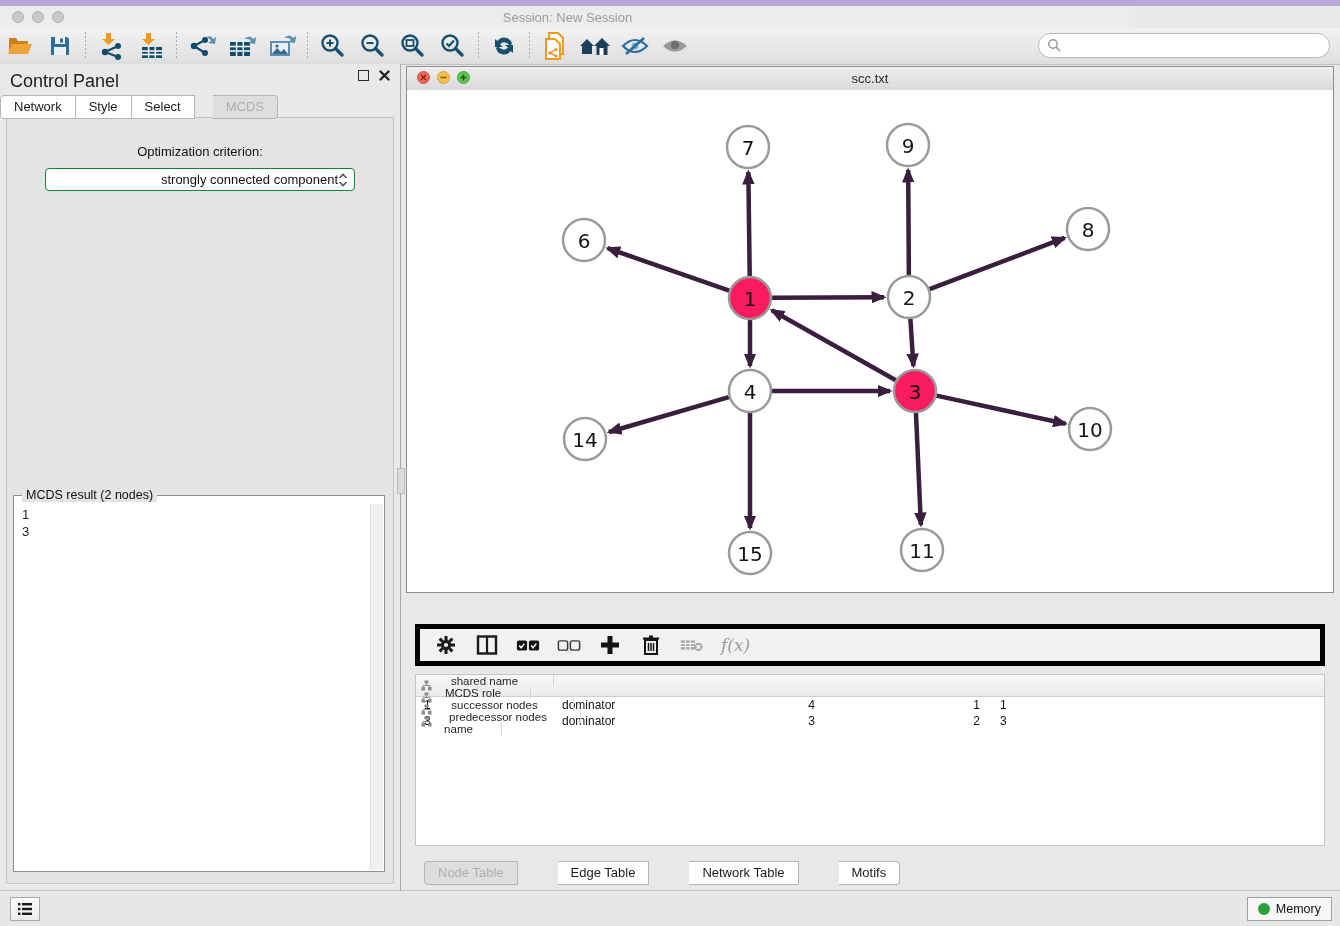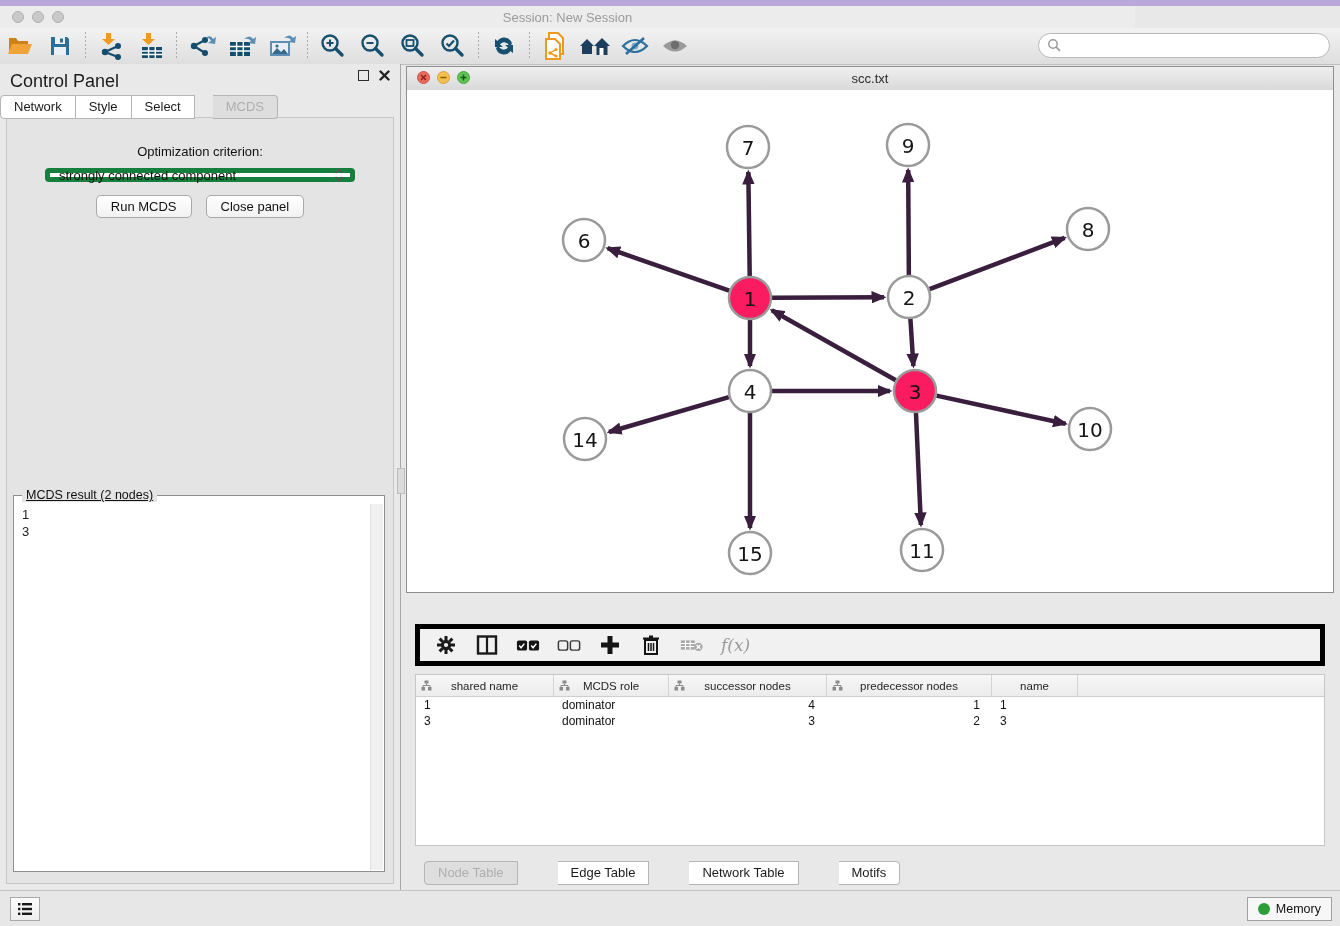--- a/index.html
+++ b/index.html
@@ -24,43 +24,43 @@
   .panel-title{position:absolute;left:10px;top:7px;font-size:18px;color:#1c1c1c;}
   .panel-btns{position:absolute;right:10px;top:6px;display:flex;gap:10px;align-items:center;}
   .float-box{width:9px;height:9px;border:1.6px solid #2a2a2a;display:inline-block;}
   .tabs-row{position:absolute;left:0;right:0;top:31px;display:flex;justify-content:flex-start;z-index:3;}
   .tab{font-size:13px;padding:3px 13px 4px;background:#fff;border:1px solid #b5b5b5;border-left-width:0;color:#1b1b1b;}
   .tab:first-child{border-left-width:1px;border-radius:4px 0 0 4px;}
   .tab:last-child{border-radius:0 4px 4px 0;}
   .tab.disabled{background:#dedede;color:#aeaeae;margin-left:18px;}
   .cp-box{position:absolute;left:6px;right:6px;top:53px;bottom:6px;background:#e4e4e4;border:1px solid #c6c6c6;}
   .opt-label{margin-top:26px;text-align:center;font-size:13px;color:#111;}
-  .dropdown{margin:9px auto 0;width:310px;height:14px;background:#fff;border:5px solid #15803d;border-radius:4px;display:flex;align-items:center;padding:0 6px 0 9px;box-sizing:border-box;}
+  .dropdown{margin:9px auto 0;width:310px;height:23px;background:#fff;border:1px solid #15803d;border-radius:4px;display:flex;align-items:center;padding:0 6px 0 9px;box-sizing:border-box;text-align:right;}
   .dropdown span{flex:1;font-size:13px;color:#111;}
   .btn-row{margin-top:13px;display:flex;justify-content:center;gap:14px;}
   .push-btn{font-size:13px;color:#111;background:linear-gradient(#ffffff,#f2f2f2);border:1px solid #a9a9a9;border-radius:5px;padding:3px 14px;}
   .result-fieldset{position:absolute;left:6px;top:377px;width:372px;height:377px;border:1px solid #8f8f8f;background:#fff;box-sizing:border-box;}
-  .result-legend{position:absolute;left:8px;top:-8px;background:#e4e4e4;padding:0 4px;font-size:12.5px;color:#111;text-decoration:underline;}
+  .result-legend{position:absolute;left:8px;top:-8px;background:#e4e4e4;padding:0 4px;font-size:12.5px;color:#111;}
   .result-body{position:absolute;left:1px;right:13px;top:8px;bottom:1px;background:#fff;font-size:13px;line-height:17px;padding:2px 7px;}
   .result-scroll{position:absolute;right:1px;top:8px;bottom:1px;width:12px;background:#f0f0f0;border-left:1px solid #e0e0e0;}
   
   .network-window{position:absolute;left:406px;top:66px;width:928px;height:527px;border:1px solid #8e8e8e;background:#fff;box-sizing:border-box;}
   .nw-titlebar{position:relative;height:23px;background:linear-gradient(#efefef,#d9d9d9);border-bottom:1px solid #b0b0b0;}
   .nw-title{position:absolute;left:0;right:0;top:4px;text-align:center;font-size:13px;color:#2b2b2b;}
   .light{position:absolute;top:4px;width:13px;height:13px;border-radius:50%;box-sizing:border-box;display:flex;align-items:center;justify-content:center;}
   .graph-area{position:absolute;left:0;top:23px;width:926px;height:502px;background:#fff;}
   .grip-v{position:absolute;left:397px;top:404px;width:8px;height:26px;background:#dcdcdc;border:1px solid #bdbdbd;box-sizing:border-box;}
   .grip-h{position:absolute;left:859px;top:520px;width:11px;height:8px;background:#dcdcdc;border:1px solid #bdbdbd;box-sizing:border-box;}
   
   .table-panel{position:absolute;left:406px;top:594px;width:928px;height:296px;background:#e8e8e8;}
   .tp-toolbar{position:absolute;left:9px;top:30px;width:910px;height:42px;background:#f1f1f1;border:5px solid #000000;box-sizing:border-box;display:flex;align-items:center;padding-left:14px;gap:17px;}
   .tp-icon{width:24px;height:24px;display:flex;align-items:center;justify-content:center;}
   .fx-label{font-family:"DejaVu Serif",serif;font-style:italic;font-size:17px;color:#9a9a9a;}
   .tp-table{position:absolute;left:9px;top:80px;width:910px;height:172px;background:#fff;border:1px solid #c6c6c6;box-sizing:border-box;}
-  .tp-head{display:flex;height:21px;background:linear-gradient(#f7f7f7,#ececec);border-bottom:1px solid #cfcfcf;}
+  .tp-head{display:flex;height:21px;background:linear-gradient(#f7f7f7,#ececec);border-bottom:1px solid #cfcfcf;flex-direction:column;}
   .th{position:relative;display:flex;align-items:center;justify-content:center;font-size:11.5px;color:#1f1f1f;border-right:1px solid #d4d4d4;box-sizing:border-box;}
   .th .tree{position:absolute;left:5px;top:5px;}
   .tp-row{display:flex;height:16px;font-size:12px;color:#111;}
   .td{box-sizing:border-box;padding:1px 8px 0;}
   .td.r{text-align:right;padding-right:12px;}
   .tp-tabs{position:absolute;left:0;right:0;top:267px;display:flex;justify-content:flex-start;gap:40px;}
   
   .statusbar{position:absolute;left:0;top:890px;width:1340px;height:36px;background:#e7e7e7;border-top:1px solid #c3c3c3;box-sizing:border-box;}
   .status-left-btn{position:absolute;left:10px;top:6px;width:30px;height:24px;background:linear-gradient(#fcfcfc,#ededed);border:1px solid #a9a9a9;box-sizing:border-box;display:flex;align-items:center;justify-content:center;}
   .memory-btn{position:absolute;right:8px;top:6px;height:24px;background:#f7f7f7;border:1px solid #a0a0a0;box-sizing:border-box;display:flex;align-items:center;gap:6px;padding:0 10px;font-size:12.5px;color:#111;}
@@ -233,24 +233,20 @@
     <div class="tab disabled">MCDS</div>
   </div>
   <div class="cp-box">
     <div class="opt-label">Optimization criterion:</div>
     <div class="dropdown">
       <span>strongly connected component</span>
       <svg width="10" height="16" viewBox="0 0 10 16">
           <path d="M1.5 6 L5 2.5 L8.5 6" fill="none" stroke="#555" stroke-width="1.6"></path>
           <path d="M1.5 10 L5 13.5 L8.5 10" fill="none" stroke="#555" stroke-width="1.6"></path>
         </svg>
-    </div>
-    <div class="btn-row">
-      <button class="push-btn">Run MCDS</button>
-      <button class="push-btn">Close panel</button>
     </div>
     <div class="result-fieldset">
       <div class="result-legend">MCDS result (2 nodes)</div>
       <div class="result-body">
         <div>1</div>
         <div>3</div>
       </div>
       <div class="result-scroll"></div>
     </div>
   </div>

